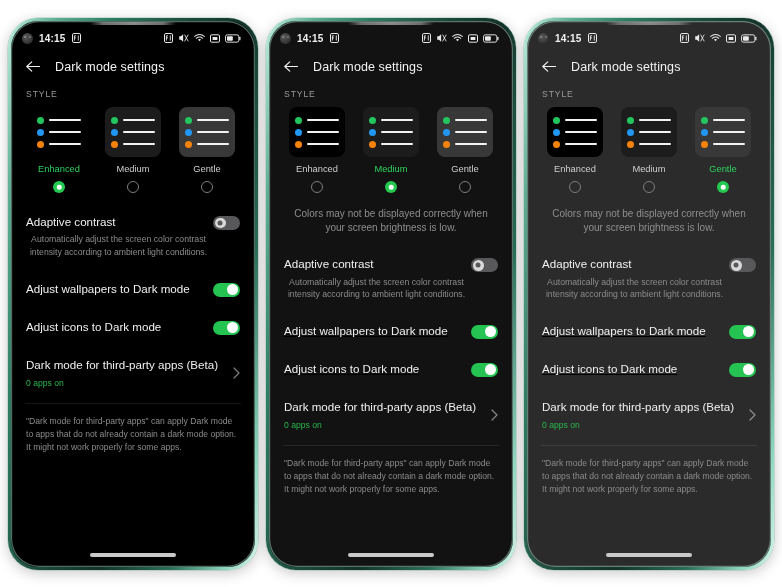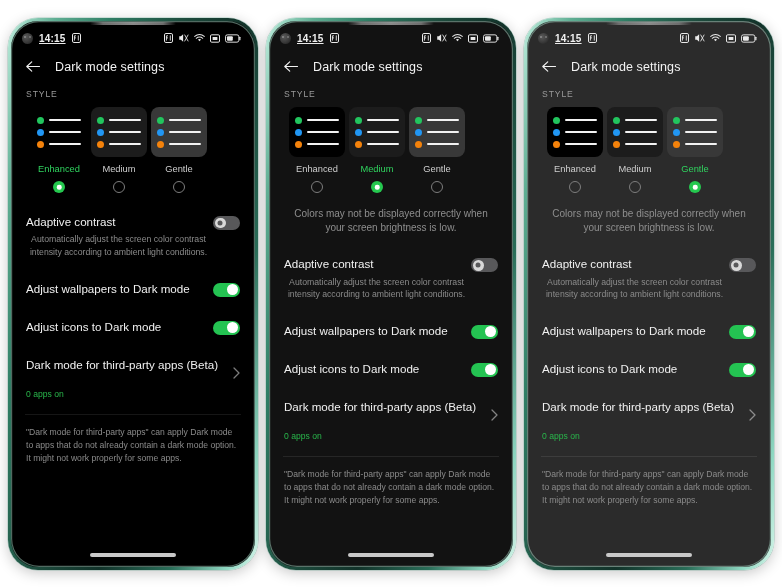--- a/index.html
+++ b/index.html
@@ -84,21 +84,21 @@
     display: flex;
     align-items: center;
     justify-content: space-between;
     padding: 0 14px 0 11px;
     box-sizing: border-box;
     color: #e9e9e9;
     font-size: 9.5px;
     letter-spacing: .2px;
     margin-top: 4px;
   }
-  .sb-left { display: flex; align-items: center; gap: 6px; text-decoration: underline; }
+  .sb-left { display: flex; align-items: center; gap: 6px; }
   .punch {
     width: 11px; height: 11px; border-radius: 50%;
     background: radial-gradient(circle at 38% 35%, #5a5a5a 0%, #3a3a3a 55%, #1a1a1a 100%);
     position: relative;
     flex: 0 0 auto;
   }
   .punch::before{
     content:""; position:absolute; left:2.4px; top:3.6px;
     width:2px; height:2px; border-radius:50%; background:#8c8c8c;
   }
@@ -136,20 +136,21 @@
   .section-label {
     color: #9a9a9a;
     font-size: 8.6px;
     letter-spacing: .9px;
     margin: 11px 0 8px 1px;
   }
 
   
   .styles {
     display: flex;
+    justify-content: space-between;
     padding: 0 4px;
   }
   .style-col {
     display: flex;
     flex-direction: column;
     align-items: center;
     width: 60px;
   }
   .thumb {
     width: 56px;
@@ -207,38 +208,38 @@
 
   
   .rows { margin-top: 10px; }
   .row {
     display: flex;
     align-items: flex-start;
     justify-content: space-between;
     gap: 2px;
     padding: 11px 1px 11px 1px;
   }
-  .row.compact { align-items: center; }
+  .row.compact { align-items: center; text-decoration: underline; }
   .row-text { flex: 1 1 auto; min-width: 0; }
   .row-title {
     color: #f0f0f0;
     font-size: 11.6px;
     line-height: 1.32;
   }
   .row-sub {
     color: #8b8b8b;
     font-size: 8.7px;
     line-height: 1.45;
     margin-top: 4px;
     text-align: center;
   }
   .row-green {
     color: #29b64b;
     font-size: 8.6px;
-    margin-top: 17px;
+    margin-top: 6px;
   }
 
   .toggle {
     width: 27px; height: 14px;
     border-radius: 9px;
     flex: 0 0 auto;
     position: relative;
     margin-top: 2px;
   }
   .toggle.off { background: #58585a; }

